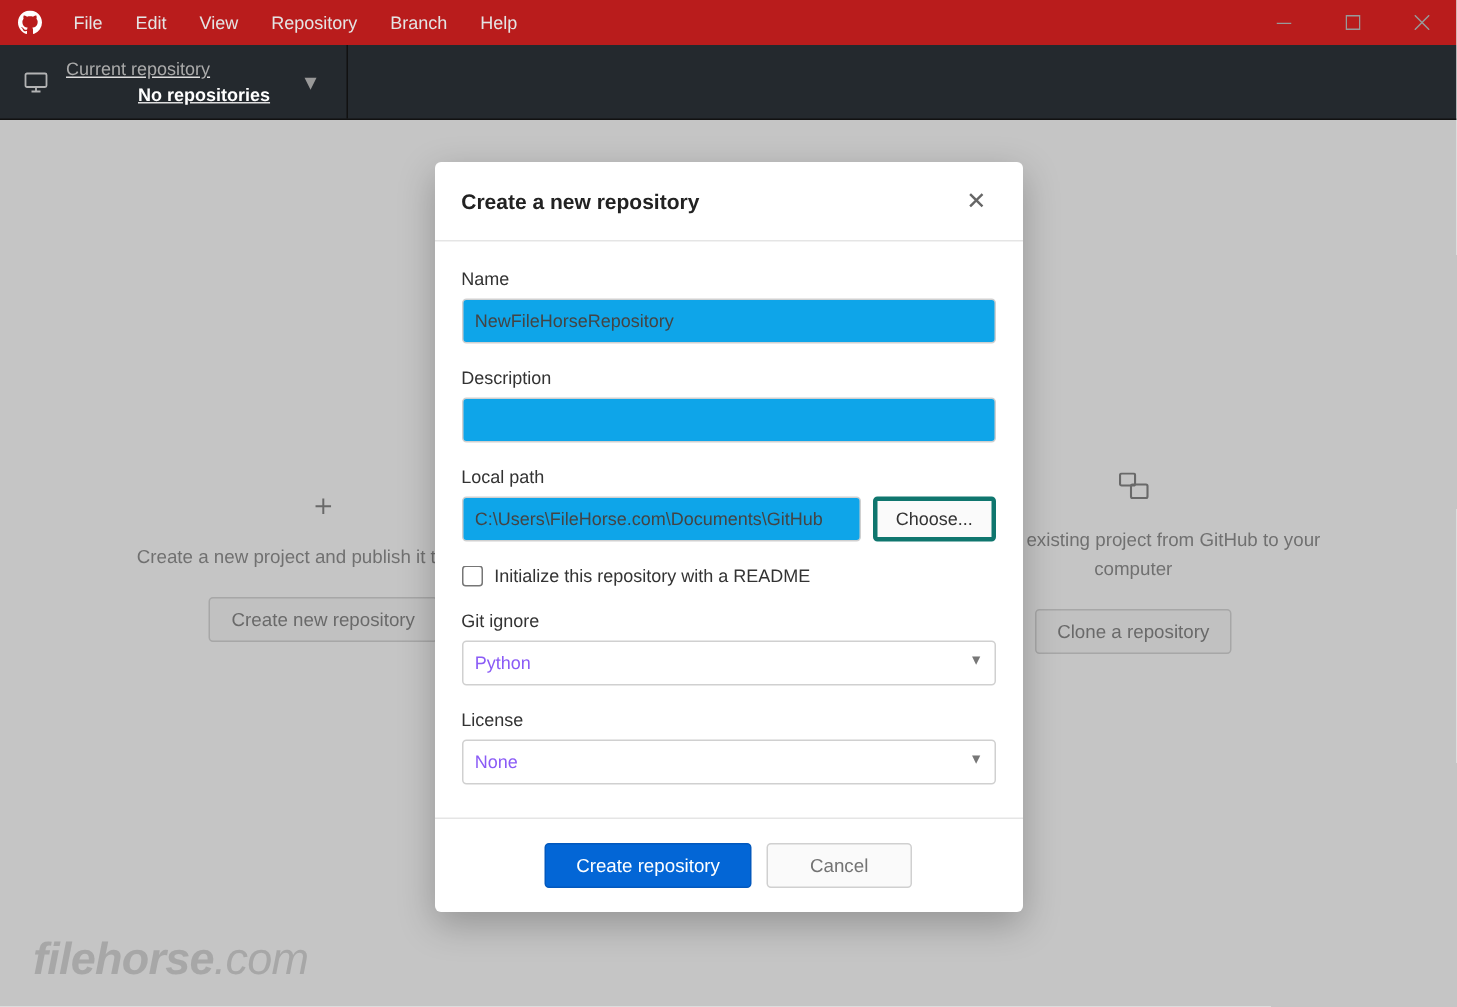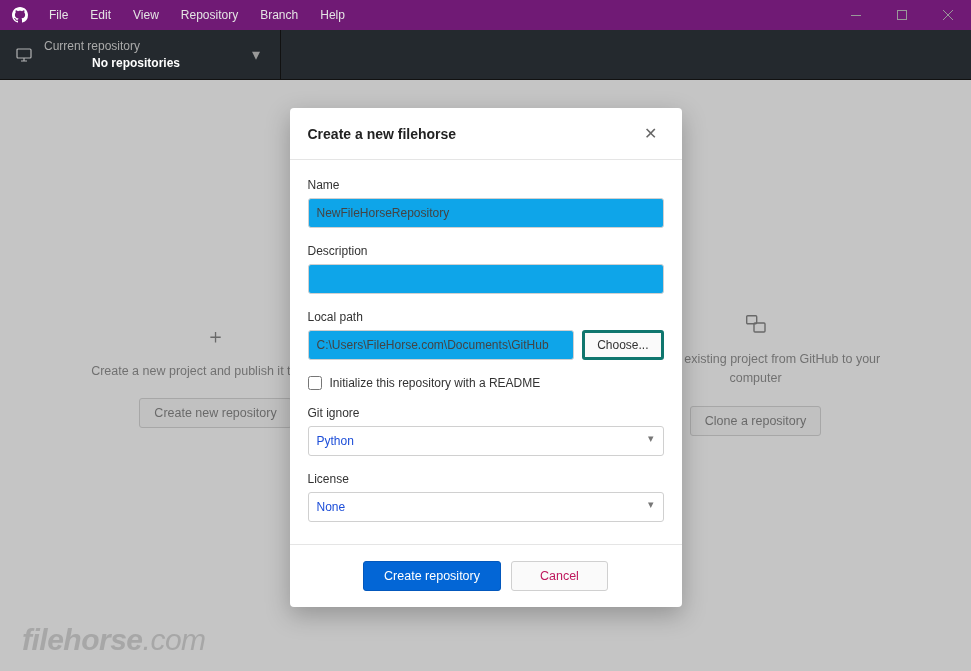--- a/index.html
+++ b/index.html
@@ -1,23 +1,23 @@
 <!DOCTYPE html>
 <html><head>
   <meta charset="utf-8">
   <style>
     * { margin: 0; padding: 0; box-sizing: border-box; font-family: -apple-system, BlinkMacSystemFont, "Segoe UI", Helvetica, Arial, sans-serif; }
     body { width: 971px; height: 671px; background: #fff; overflow: hidden; position: relative; }
-    .titlebar { height: 30px; background: #701a75; display: flex; align-items: center; color: #e4e4e4; font-size: 12px; }
+    .titlebar { height: 30px; background: #b91c1c; display: flex; align-items: center; color: #e4e4e4; font-size: 12px; }
     .titlebar .logo { width: 16px; height: 16px; margin: 0 10px 0 12px; }
     .titlebar .menu-item { padding: 0 11px; height: 100%; display: flex; align-items: center; cursor: default; }
     .titlebar .spacer { flex: 1; }
     .titlebar .win-btn { width: 46px; height: 100%; display: flex; align-items: center; justify-content: center; color: #999; }
     .header-bar { height: 50px; background: #24292e; border-bottom: 1px solid #111; display: flex; }
-    .repo-switch { width: 281px; height: 100%; border-right: 1px solid #111; display: flex; align-items: center; padding: 0 16px; color: #ddd; position: relative; }
+    .repo-switch { width: 232px; height: 100%; border-right: 1px solid #111; display: flex; align-items: center; padding: 0 16px; color: #ddd; position: relative; text-decoration: underline; }
     .repo-switch .icon { width: 16px; height: 16px; margin-right: 12px; opacity: .85; }
     .repo-switch .texts { display: flex; flex-direction: column; font-size: 12px; line-height: 1.35; }
     .repo-switch .label { color: #aaa; }
     .repo-switch .value { color: #fff; font-weight: 600; margin-left: 48px; }
     .repo-switch .chev { position: absolute; right: 20px; color: #999; }
     .main { position: absolute; top: 80px; left: 0; right: 0; bottom: 0; background: #fff; }
     .cards { position: absolute; top: 0; left: 0; right: 0; bottom: 0; display: flex; align-items: center; justify-content: center; gap: 260px; }
     .card { width: 280px; display: flex; flex-direction: column; align-items: center; text-align: center; color: #333; }
     .card .big-icon { font-size: 20px; margin-bottom: 12px; color: #333; }
     .card .desc { font-size: 12.5px; color: #444; margin-bottom: 18px; line-height: 1.5; }
@@ -29,26 +29,26 @@
     .close-x { color: #666; font-size: 16px; padding: 2px 6px; cursor: default; }
     .dialog-body { padding: 18px; }
     .form-group { margin-bottom: 16px; }
     .form-group label { display: block; font-size: 12px; color: #333; margin-bottom: 6px; }
     .text-input { width: 100%; height: 30px; padding: 0 8px; border: 1px solid #d0d0d0; border-radius: 3px; font-size: 12px; color: #444; background: #0ea5e9; }
     .path-row { display: flex; gap: 8px; }
     .path-row .text-input { flex: 1; }
     .choose-btn { height: 30px; padding: 0 12px; border: 3px solid #0f766e; border-radius: 3px; background: #fafafa; font-size: 12px; color: #333; }
     .checkbox-row { display: flex; align-items: flex-start; gap: 8px; font-size: 12px; color: #333; }
     .checkbox-row input { width: 14px; height: 14px; }
-    .select { width: 100%; height: 30px; padding: 0 8px; border: 1px solid #d0d0d0; border-radius: 3px; font-size: 12px; color: #1d4ed8; background: #fff; appearance: none; position: relative; display: flex; align-items: center; }
+    .select { width: 100%; height: 30px; padding: 0 8px; border: 1px solid #d0d0d0; border-radius: 3px; font-size: 12px; color: #8b5cf6; background: #fff; appearance: none; position: relative; display: flex; align-items: center; }
     .select-wrap { position: relative; }
     .select-wrap::after { content: "▾"; position: absolute; right: 10px; top: 6px; color: #777; font-size: 11px; pointer-events: none; }
     .dialog-footer { border-top: 1px solid #e5e5e5; padding: 16px 18px; display: flex; justify-content: center; gap: 10px; }
     .btn-primary { height: 30px; padding: 0 20px; background: #0366d6; color: #fff; border: 1px solid #0358bd; border-radius: 3px; font-size: 12.5px; font-weight: 500; }
-    .btn-secondary { height: 30px; padding: 0 28px; background: #fafafa; color: #be185d; border: 1px solid #d0d0d0; border-radius: 3px; font-size: 12.5px; }
+    .btn-secondary { height: 30px; padding: 0 28px; background: #fafafa; color: #737373; border: 1px solid #d0d0d0; border-radius: 3px; font-size: 12.5px; }
     .watermark { position: absolute; left: 22px; bottom: 14px; font-size: 30px; font-weight: 700; color: rgba(130,130,130,.45); font-style: italic; letter-spacing: -0.5px; }
     .watermark .thin { font-weight: 400; }
   </style>
 </head>
 <body>
 
 <div class="titlebar">
   <svg class="logo" viewBox="0 0 16 16" fill="#fff">
       <path d="M8 0C3.58 0 0 3.58 0 8c0 3.54 2.29 6.53 5.47 7.59.4.07.55-.17.55-.38 0-.19-.01-.82-.01-1.49-2.01.37-2.53-.49-2.69-.94-.09-.23-.48-.94-.82-1.13-.28-.15-.68-.52-.01-.53.63-.01 1.08.58 1.23.82.72 1.21 1.87.87 2.33.66.07-.52.28-.87.51-1.07-1.78-.2-3.64-.89-3.64-3.95 0-.87.31-1.59.82-2.15-.08-.2-.36-1.02.08-2.12 0 0 .67-.21 2.2.82.64-.18 1.32-.27 2-.27.68 0 1.36.09 2 .27 1.53-1.04 2.2-.82 2.2-.82.44 1.1.16 1.92.08 2.12.51.56.82 1.27.82 2.15 0 3.07-1.87 3.75-3.65 3.95.29.25.54.73.54 1.48 0 1.07-.01 1.93-.01 2.2 0 .21.15.46.55.38A8.013 8.013 0 0016 8c0-4.42-3.58-8-8-8z"></path>
     </svg>
@@ -105,21 +105,21 @@
       <div class="desc">Clone an existing project from GitHub to your computer</div>
       <button class="btn">Clone a repository</button>
     </div>
   </div>
 </div>
 
 <div class="overlay"></div>
 
 <div class="dialog">
   <div class="dialog-header">
-    <div class="dialog-title">Create a new filehorse</div>
+    <div class="dialog-title">Create a new repository</div>
     <div class="close-x"><span>✕</span></div>
   </div>
   <div class="dialog-body">
     <div class="form-group">
       <label>Name</label>
       <input class="text-input" value="NewFileHorseRepository" style="">
     </div>
     <div class="form-group">
       <label>Description</label>
       <input class="text-input" value="" style="">

